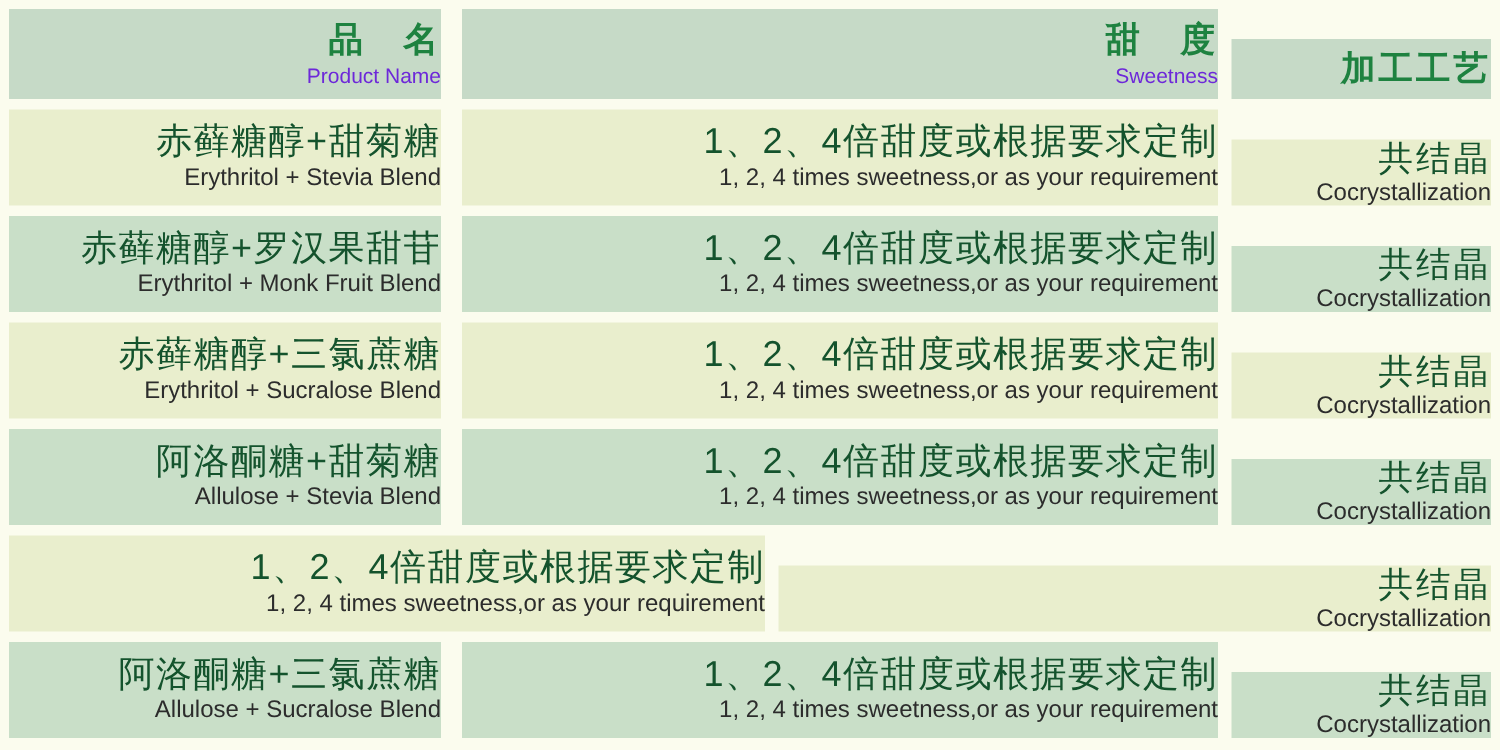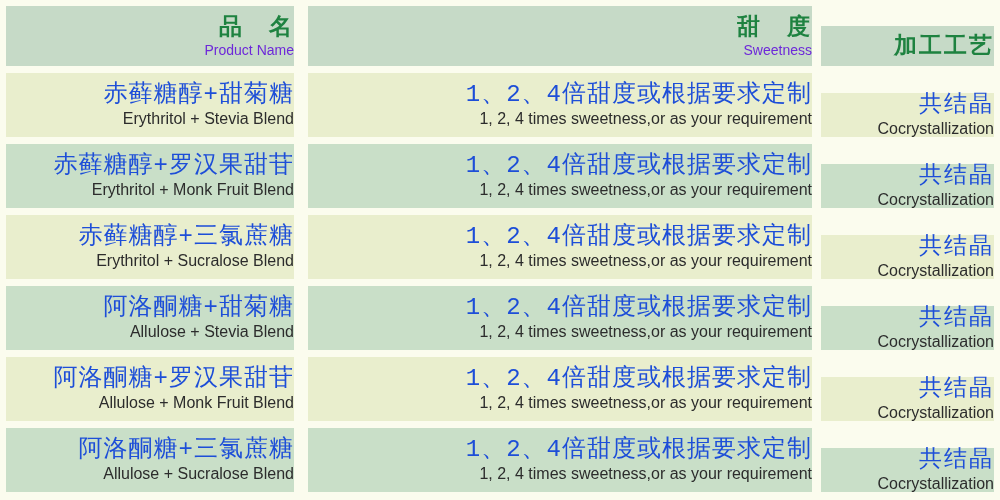--- a/index.html
+++ b/index.html
@@ -42,25 +42,24 @@
       font-weight: bold;
       letter-spacing: 2px;
       line-height: 1.1;
     }
     .hdr-en {
       color: #6d28d9;
       font-size: 14px;
       line-height: 1.1;
     }
     .zh {
-      color: #1d4ed8;
+      color: #14532d;
       font-size: 24px;
       letter-spacing: 1px;
       line-height: 1.05;
-      font-family: Liberation Mono, monospace;
     }
     .en {
       color: #2c2c2c;
       font-size: 16px;
       line-height: 1.05;
     }
     .col3 .zh { font-size: 23px; letter-spacing: 2px; }
   </style>
 </head>
 <body>
@@ -135,24 +134,20 @@
       <div class="zh">1、2、4倍甜度或根据要求定制</div>
       <div class="en">1, 2, 4 times sweetness,or as your requirement</div>
     </div>
     <div class="cell col3">
       <div class="zh">共结晶</div>
       <div class="en">Cocrystallization</div>
     </div>
   </div>
 
   <div class="row data-row row-yellow">
-    <div class="cell col1">
-      <div class="zh">阿洛酮糖+罗汉果甜苷</div>
-      <div class="en">Allulose + Monk Fruit Blend</div>
-    </div>
     <div class="cell col2">
       <div class="zh">1、2、4倍甜度或根据要求定制</div>
       <div class="en">1, 2, 4 times sweetness,or as your requirement</div>
     </div>
     <div class="cell col3">
       <div class="zh">共结晶</div>
       <div class="en">Cocrystallization</div>
     </div>
   </div>
 

